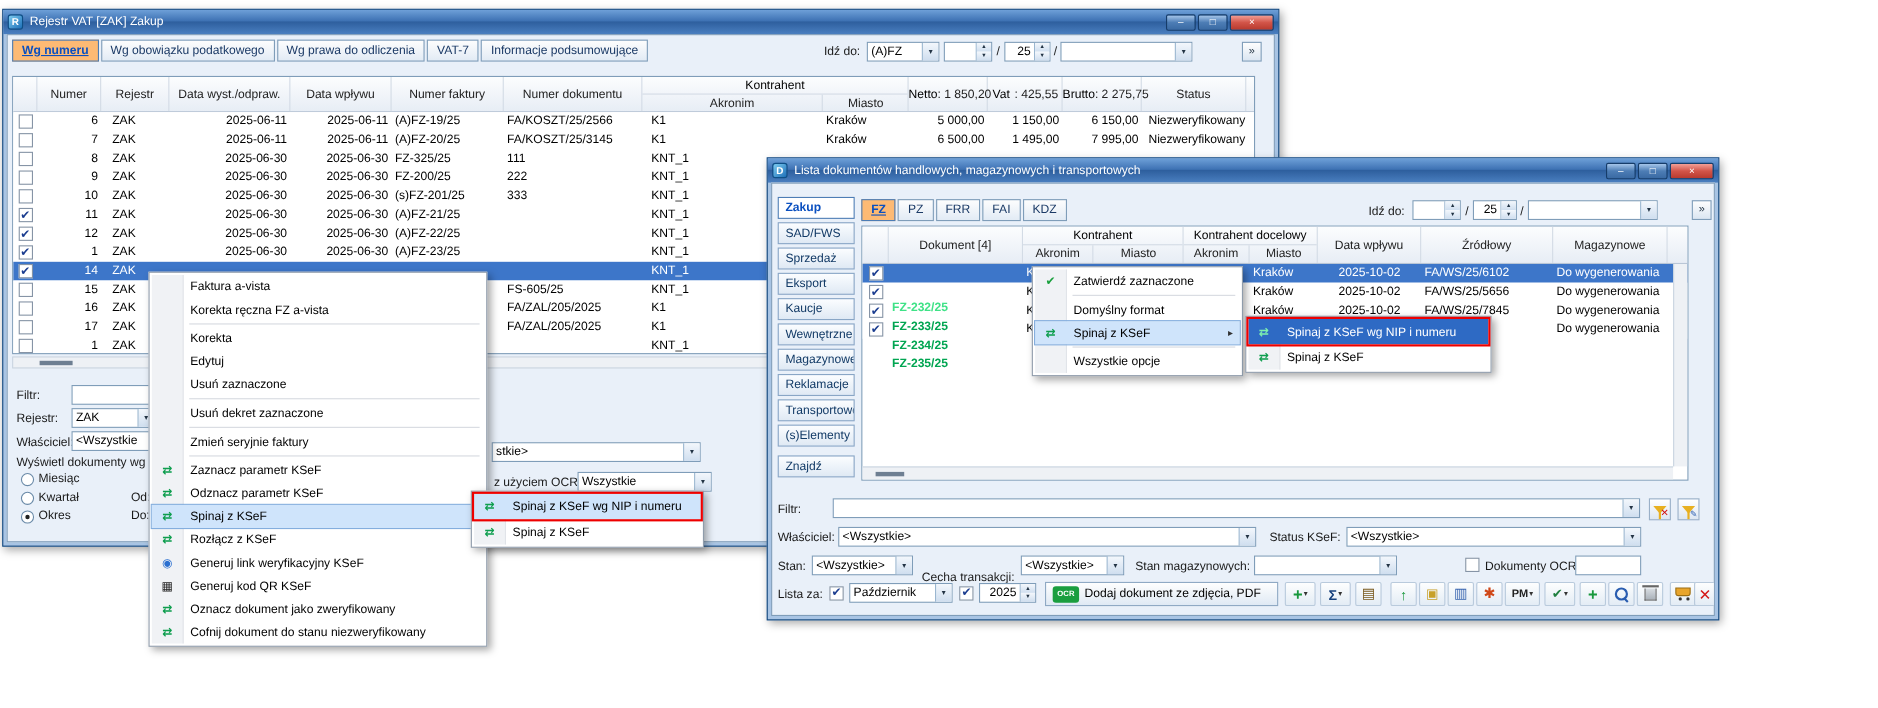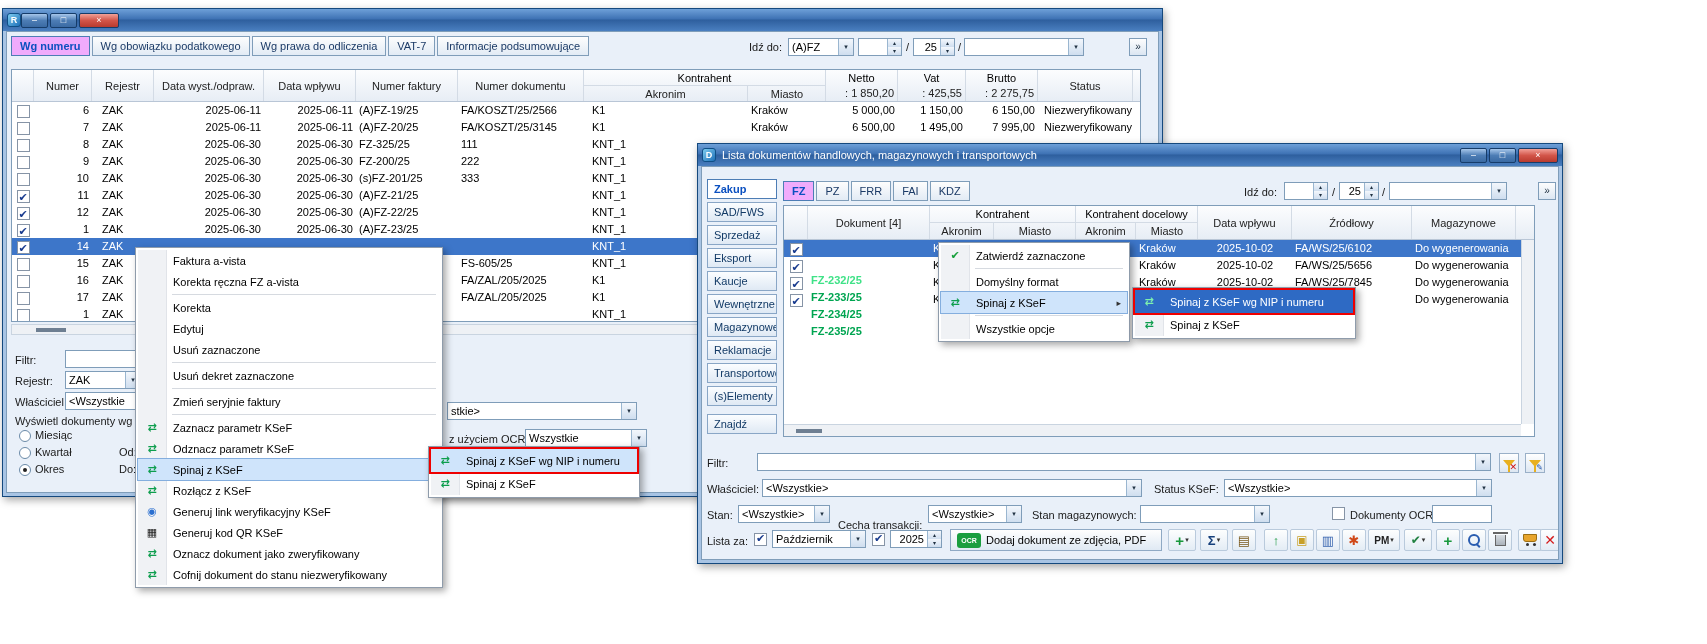--- a/index.html
+++ b/index.html
@@ -16,21 +16,21 @@
   .tb-btn{width:27px;height:15px;border:1px solid #163c69;border-radius:2px;background:linear-gradient(#a6c6ea,#4d7db5 50%,#3a6aa3);color:#fff;font-size:9px;line-height:12px;text-align:center;}
   .tb-btn.close{width:40px;background:linear-gradient(#f2a097,#d25549 50%,#b83a2e);}
   .win-body{position:absolute;left:3px;right:3px;top:22px;bottom:3px;background:#e9f0f9;border:1px solid #7f9db9;overflow:hidden;}
 
   .lab{position:absolute;white-space:nowrap;color:#1a1a1a;}
   .frag{position:absolute;white-space:nowrap;color:#1a1a1a;}
 
   
   .tabrow{position:absolute;display:flex;gap:2px;height:20px;}
   .tab{border:1px solid #7f9db9;background:linear-gradient(#fdfdfd,#e2ebf5);padding:2px 8px;height:20px;line-height:14px;color:#1b3a66;white-space:nowrap;}
-  .tab.active{background:#f0abfc;color:#0b50c0;border-color:#4d7db5;font-weight:bold;}
+  .tab.active{background:#fdba74;color:#0b50c0;border-color:#4d7db5;font-weight:bold;text-decoration:underline;}
 
   
   .combo,.spin{position:absolute;height:18px;border:1px solid #7f9db9;background:#fff;display:flex;align-items:stretch;}
   .combo .val,.spin .val{flex:1;padding:0 3px;line-height:16px;white-space:nowrap;overflow:hidden;}
   .spin .val{text-align:right;}
   .combo .arr{width:15px;background:linear-gradient(#f3f7fc,#cfdeef);border-left:1px solid #9ab6d0;display:flex;align-items:center;justify-content:center;font-size:7px;color:#234;}
   .combo .arr::before{content:"▾";}
   .spin .ud{width:14px;border-left:1px solid #9ab6d0;display:flex;flex-direction:column;}
   .spin .ud span{flex:1;font-size:6px;line-height:8px;text-align:center;background:linear-gradient(#f3f7fc,#cfdeef);color:#234;}
   .spin .ud span.u::before{content:"▴";}
@@ -41,21 +41,21 @@
 
   
   .grid{position:absolute;background:#fff;border:1px solid #7f9db9;overflow:hidden;}
   .g-head{display:flex;background:linear-gradient(#fcfdfe,#e7edf5);border-bottom:1px solid #b9c6d6;}
   .hc{display:flex;align-items:center;justify-content:center;border-right:1px solid #d3dbe5;height:100%;overflow:hidden;white-space:nowrap;color:#222;}
   .hgrp{display:flex;flex-direction:column;border-right:1px solid #d3dbe5;height:100%;}
   .hg-top{flex:1;display:flex;align-items:center;justify-content:center;border-bottom:1px solid #d3dbe5;white-space:nowrap;}
   .hg-bot{flex:1;display:flex;}
   .hg-bot .hc{border-right:1px solid #d3dbe5;}
   .hg-bot .hc:last-child{border-right:none;}
-  .hsum{display:flex;flex-direction:column;border-right:1px solid #d3dbe5;height:100%;}
+  .hsum{display:flex;flex-direction:row;border-right:1px solid #d3dbe5;height:100%;}
   .hs-l{flex:1;display:flex;align-items:center;justify-content:center;white-space:nowrap;}
   .hs-v{flex:1;display:flex;align-items:center;justify-content:flex-end;padding-right:3px;white-space:nowrap;color:#222;}
 
   .trow{display:flex;height:17px;background:#fff;}
   .trow.selected{background:#3d76c9;color:#fff;}
   .cell{height:17px;line-height:17px;padding:0 3px;white-space:nowrap;overflow:hidden;}
   .r{text-align:right;}.ctr{text-align:center;}
   .pl10{padding-left:10px;}.pl8{padding-left:8px;}.pl6{padding-left:6px;}
 
   
@@ -138,20 +138,21 @@
   .fx-p{position:absolute;font-size:8px;color:#2a5db0;font-weight:bold;right:1px;bottom:0;}
 </style>
 </head>
 <body>
 
 <div class="stage">
 
   <section class="window" style="left:2px;top:8px;width:1161px;height:489px;z-index:1">
     <div class="titlebar">
       <span class="app-ico">R</span>
+      <span class="t-title">Rejestr VAT  [ZAK]  Zakup</span>
       <span class="tb-btns">
         <span class="tb-btn">–</span>
         <span class="tb-btn">□</span>
         <span class="tb-btn close">×</span>
       </span>
     </div>
     <div class="win-body">
       <div id="w1-tabs" class="tabrow" style="left:4px;top:4px">
           <div class="tab active">Wg numeru</div>
           <div class="tab">Wg obowiązku podatkowego</div>

